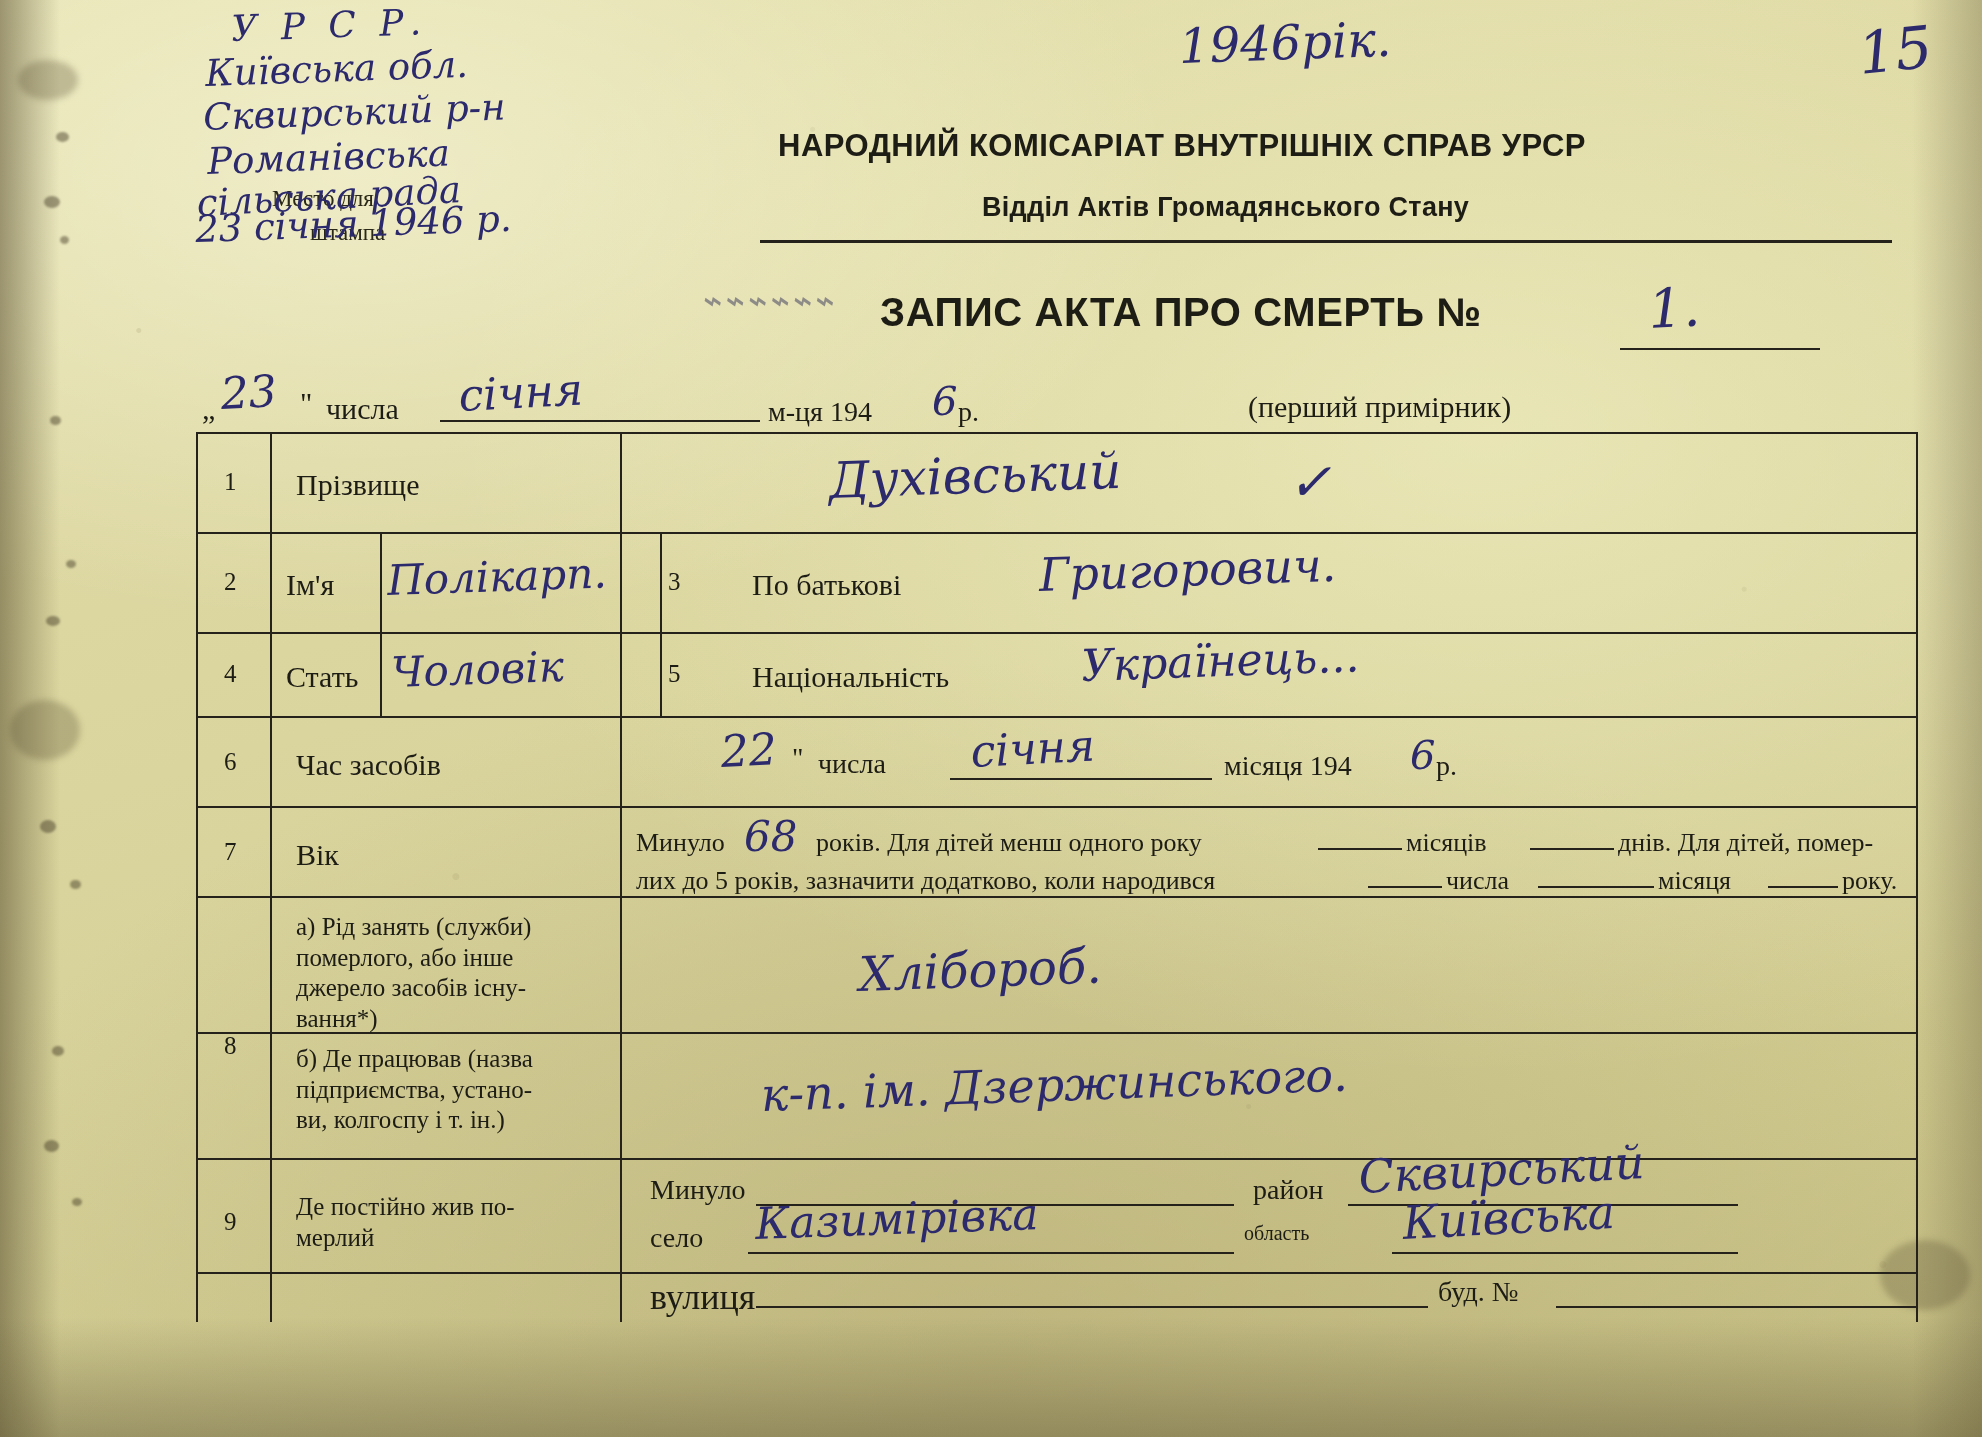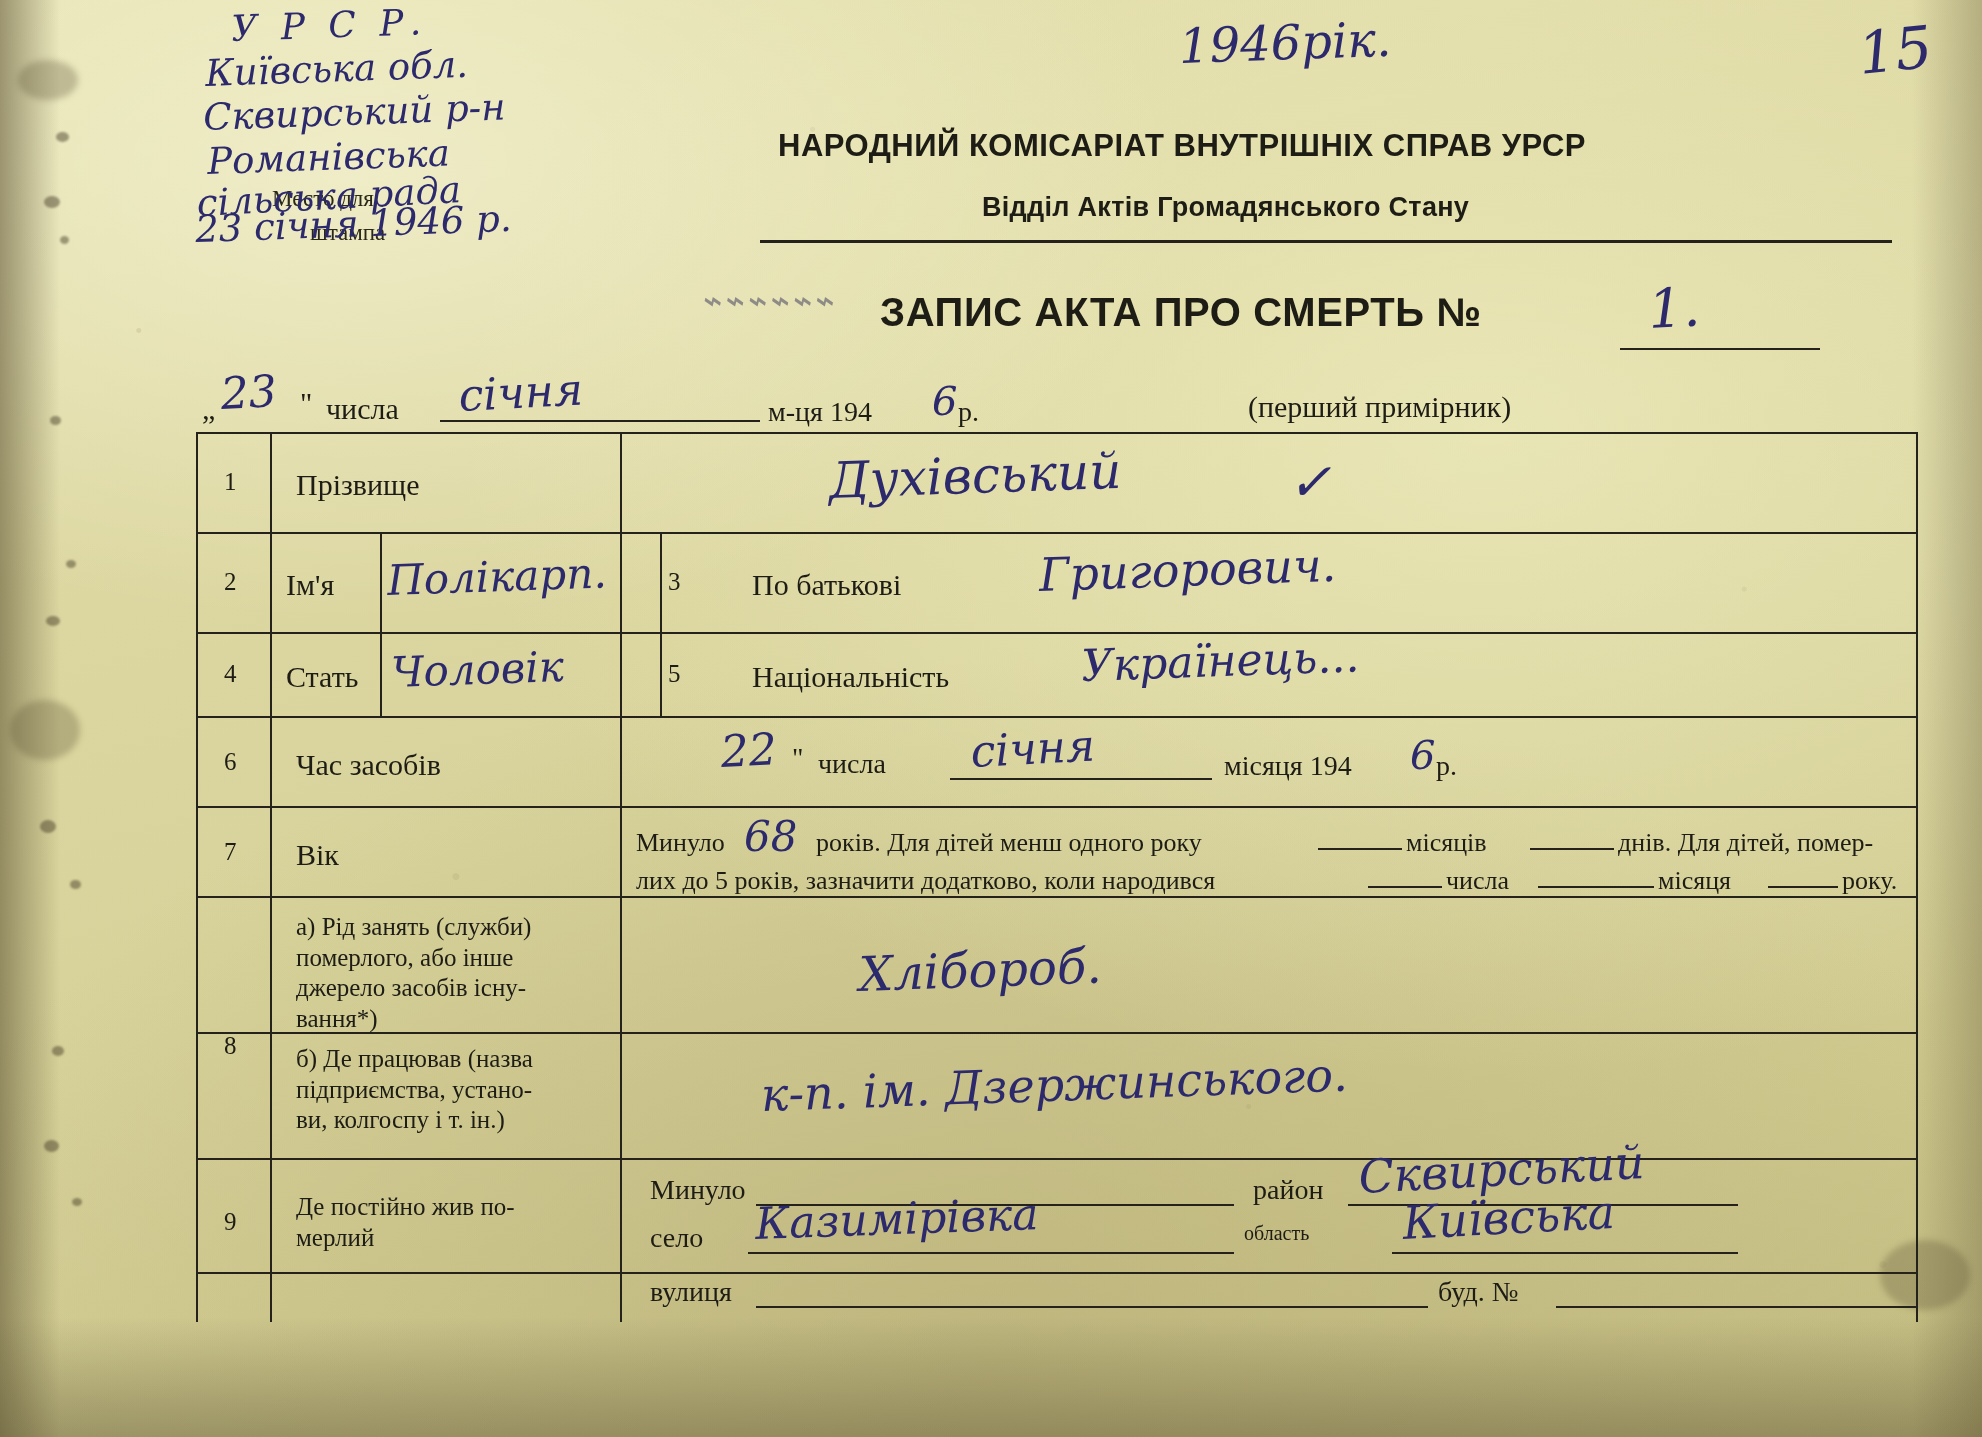--- a/index.html
+++ b/index.html
@@ -226,21 +226,21 @@
 <div class="hw hw-ink" style="left:1360px;top:1150px;font-size:46px;transform:rotate(-3deg);">Сквирський</div>
 <div class="line" style="left:1348px;top:1204px;width:390px;"></div>
 
 <div class="print lbl" style="left:650px;top:1222px;font-size:28px;">село</div>
 <div class="hw hw-ink" style="left:756px;top:1198px;font-size:44px;transform:rotate(-2deg);">Казимірівка</div>
 <div class="line" style="left:748px;top:1252px;width:486px;"></div>
 <div class="print lbl" style="left:1244px;top:1222px;font-size:20px;">область</div>
 <div class="hw hw-ink" style="left:1404px;top:1196px;font-size:46px;transform:rotate(-3deg);">Київська</div>
 <div class="line" style="left:1392px;top:1252px;width:346px;"></div>
 
-<div class="print lbl" style="left:650px;top:1276px;font-size:28px;">вулиця</div>
+<div class="print lbl" style="left:650px;top:1276px;font-size:36px;">вулиця</div>
 <div class="line" style="left:756px;top:1306px;width:672px;"></div>
 <div class="print lbl" style="left:1438px;top:1276px;font-size:28px;">буд. №</div>
 <div class="line" style="left:1556px;top:1306px;width:360px;"></div>
 
 <div class="vline" style="left:196px;top:1272px;height:50px;"></div>
 <div class="vline" style="left:270px;top:1272px;height:50px;"></div>
 <div class="vline" style="left:620px;top:1272px;height:50px;"></div>
 <div class="vline" style="left:1916px;top:1272px;height:50px;"></div>
 
 </body></html>

